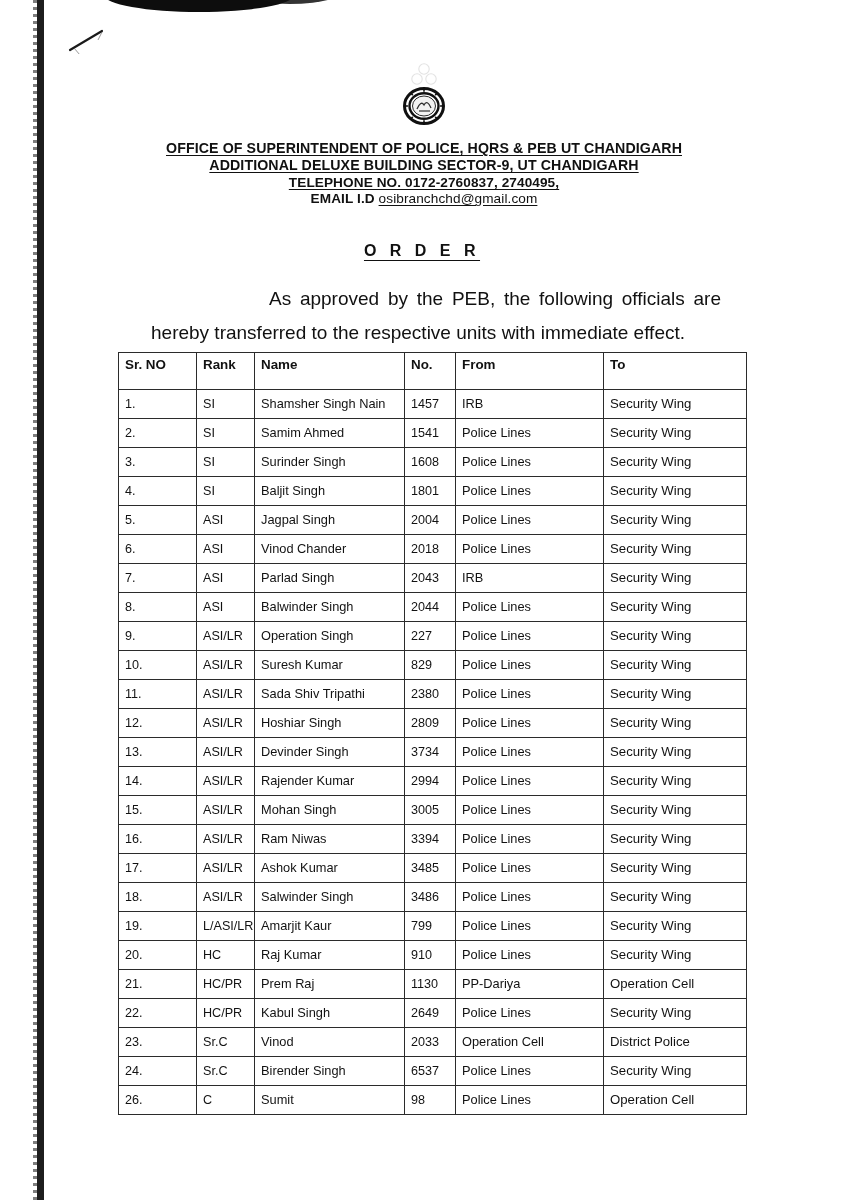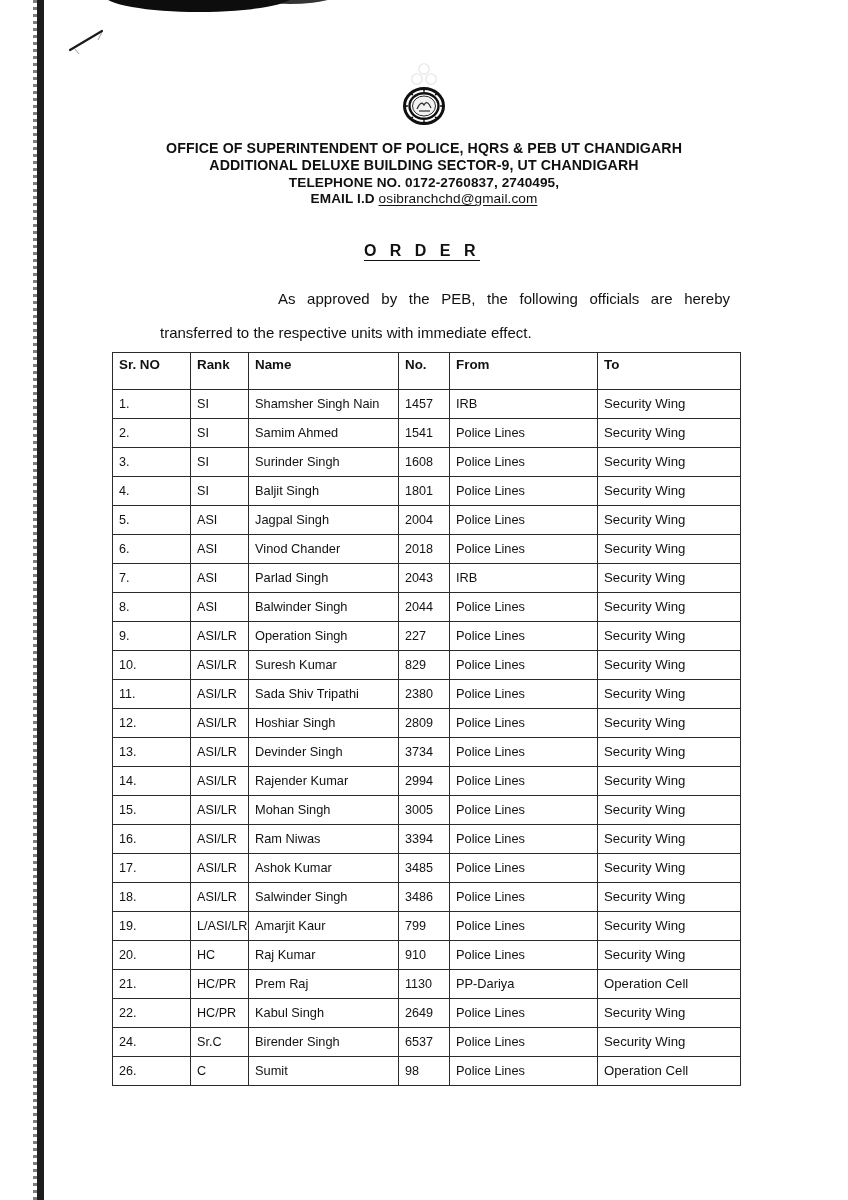--- a/index.html
+++ b/index.html
@@ -94,20 +94,21 @@
     top: 140px;
     text-align: center;
   }
   .lh-line {
     font-weight: bold;
     letter-spacing: .1px;
     line-height: 1.22;
     display: block;
   }
   .lh-line > span.u {
+    text-decoration: underline;
     text-underline-offset: 2px;
   }
   .lh1 { font-size: 14.2px; }
   .lh2 { font-size: 14.2px; }
   .lh3 { font-size: 13.6px; }
   .lh4 { font-size: 13.6px; }
   .lh4 .email {
     font-weight: normal;
     text-decoration: underline;
     text-underline-offset: 2px;
@@ -126,33 +127,33 @@
   }
   .order-title span {
     text-decoration: underline;
     text-underline-offset: 4px;
     padding-right: 4px;
   }
 
   
   .intro {
     position: absolute;
-    left: 160px;
+    left: 151px;
     top: 282px;
     width: 570px;
-    font-size: 15px;
+    font-size: 19px;
     line-height: 34px;
     text-align: justify;
   }
   .intro .indent { display: inline-block; width: 118px; }
 
   
   .tbl-wrap {
     position: absolute;
-    left: 112px;
+    left: 118px;
     top: 352px;
     width: 628px;
   }
   table.order-table {
     border-collapse: collapse;
     width: 100%;
     table-layout: fixed;
     font-size: 12.6px;
   }
   table.order-table th,
@@ -444,20 +445,28 @@
         </tr>
         <tr>
           <td class="c-sr">22.</td>
           <td class="c-rank">HC/PR</td>
           <td class="c-name">Kabul Singh</td>
           <td class="c-no">2649</td>
           <td class="c-from">Police Lines</td>
           <td class="c-to">Security Wing</td>
         </tr>
         <tr>
+          <td class="c-sr">23.</td>
+          <td class="c-rank">Sr.C</td>
+          <td class="c-name">Vinod</td>
+          <td class="c-no">2033</td>
+          <td class="c-from">Operation Cell</td>
+          <td class="c-to">District Police</td>
+        </tr>
+        <tr>
           <td class="c-sr">24.</td>
           <td class="c-rank">Sr.C</td>
           <td class="c-name">Birender Singh</td>
           <td class="c-no">6537</td>
           <td class="c-from">Police Lines</td>
           <td class="c-to">Security Wing</td>
         </tr>
         <tr>
           <td class="c-sr">26.</td>
           <td class="c-rank">C</td>

